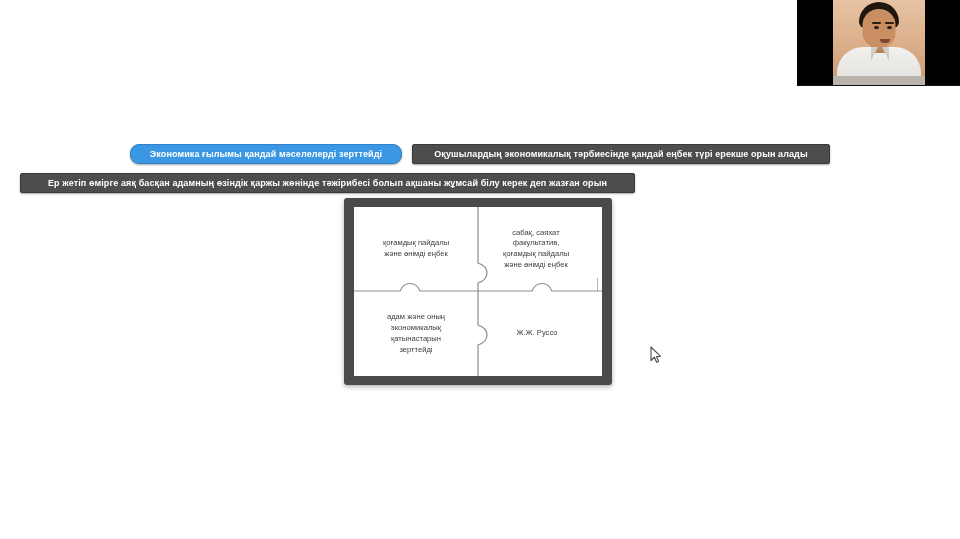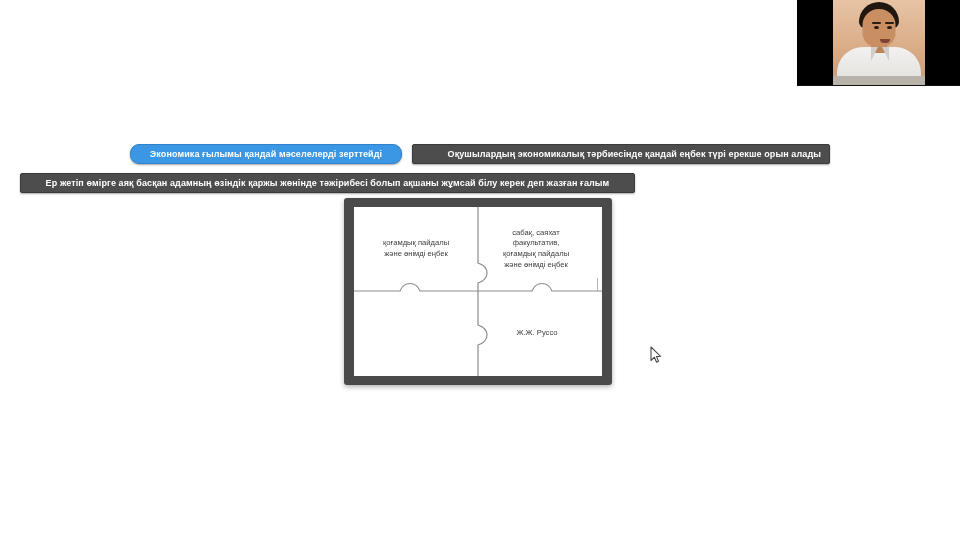--- a/index.html
+++ b/index.html
@@ -134,21 +134,21 @@
     cursor: move;
     user-select: none;
   }
   .chip.selected {
     background: #3b97e3;
     border-color: #2f82c9;
   }
   .chip .chip-text { display: block; }
 
   #chip-1 { left: 130px; top: 144px; width: 272px; height: 20px; border-radius: 9px; }
-  #chip-2 { left: 412px; top: 144px; width: 418px; height: 20px; justify-content: flex-end; }
+  #chip-2 { left: 412px; top: 144px; width: 418px; height: 20px; }
   #chip-3 { left: 20px;  top: 173px; width: 615px; height: 20px; }
   #chip-4 { left: 656px; top: 173px; width: 284px; height: 20px; }
 
   
   #puzzle-board {
     position: absolute;
     left: 344px;
     top: 198px;
     width: 268px;
     height: 187px;
@@ -233,21 +233,21 @@
 
   <div class="chip selected" id="chip-1">
     <span class="chip-text">Экономика ғылымы қандай мәселелерді зерттейді</span>
   </div>
 
   <div class="chip" id="chip-2">
     <span class="chip-text">Оқушылардың экономикалық тәрбиесінде қандай еңбек түрі ерекше орын алады</span>
   </div>
 
   <div class="chip" id="chip-3">
-    <span class="chip-text">Ер жетіп өмірге аяқ басқан адамның өзіндік қаржы жөнінде тәжірибесі болып ақшаны жұмсай білу керек деп жазған ғалым</span>
+    <span class="chip-text">Ер жетіп өмірге аяқ басқан адамның өзіндік қаржы жөнінде тәжірибесі болып ақшаны жұмсай білу керек деп жазған орын</span>
   </div>
 
 
   <div id="puzzle-board">
     <div id="puzzle-inner">
 
       <svg id="puzzle-svg" viewBox="0 0 248 169" preserveAspectRatio="none">
 
         <path d="M124 0 L124 56 C136 60 136 72 124 76 L124 84" fill="none" stroke="#8d8d8d" stroke-width="1.2"></path>
 
@@ -263,20 +263,26 @@
 және өнімді еңбек</span>
       </div>
 
       <div class="cell" id="cell-tr">
         <span>сабақ, саяхат
 факультатив,
 қоғамдық пайдалы
 және өнімді еңбек</span>
       </div>
 
+      <div class="cell" id="cell-bl">
+        <span>адам және оның
+экономикалық
+қатынастарын
+зерттейді</span>
+      </div>
 
       <div class="cell" id="cell-br">
         <span>Ж.Ж. Руссо</span>
       </div>
 
       <div class="edge-tick" id="tick-tr"></div>
       <div class="edge-tick" id="tick-br"></div>
     </div>
   </div>
 

